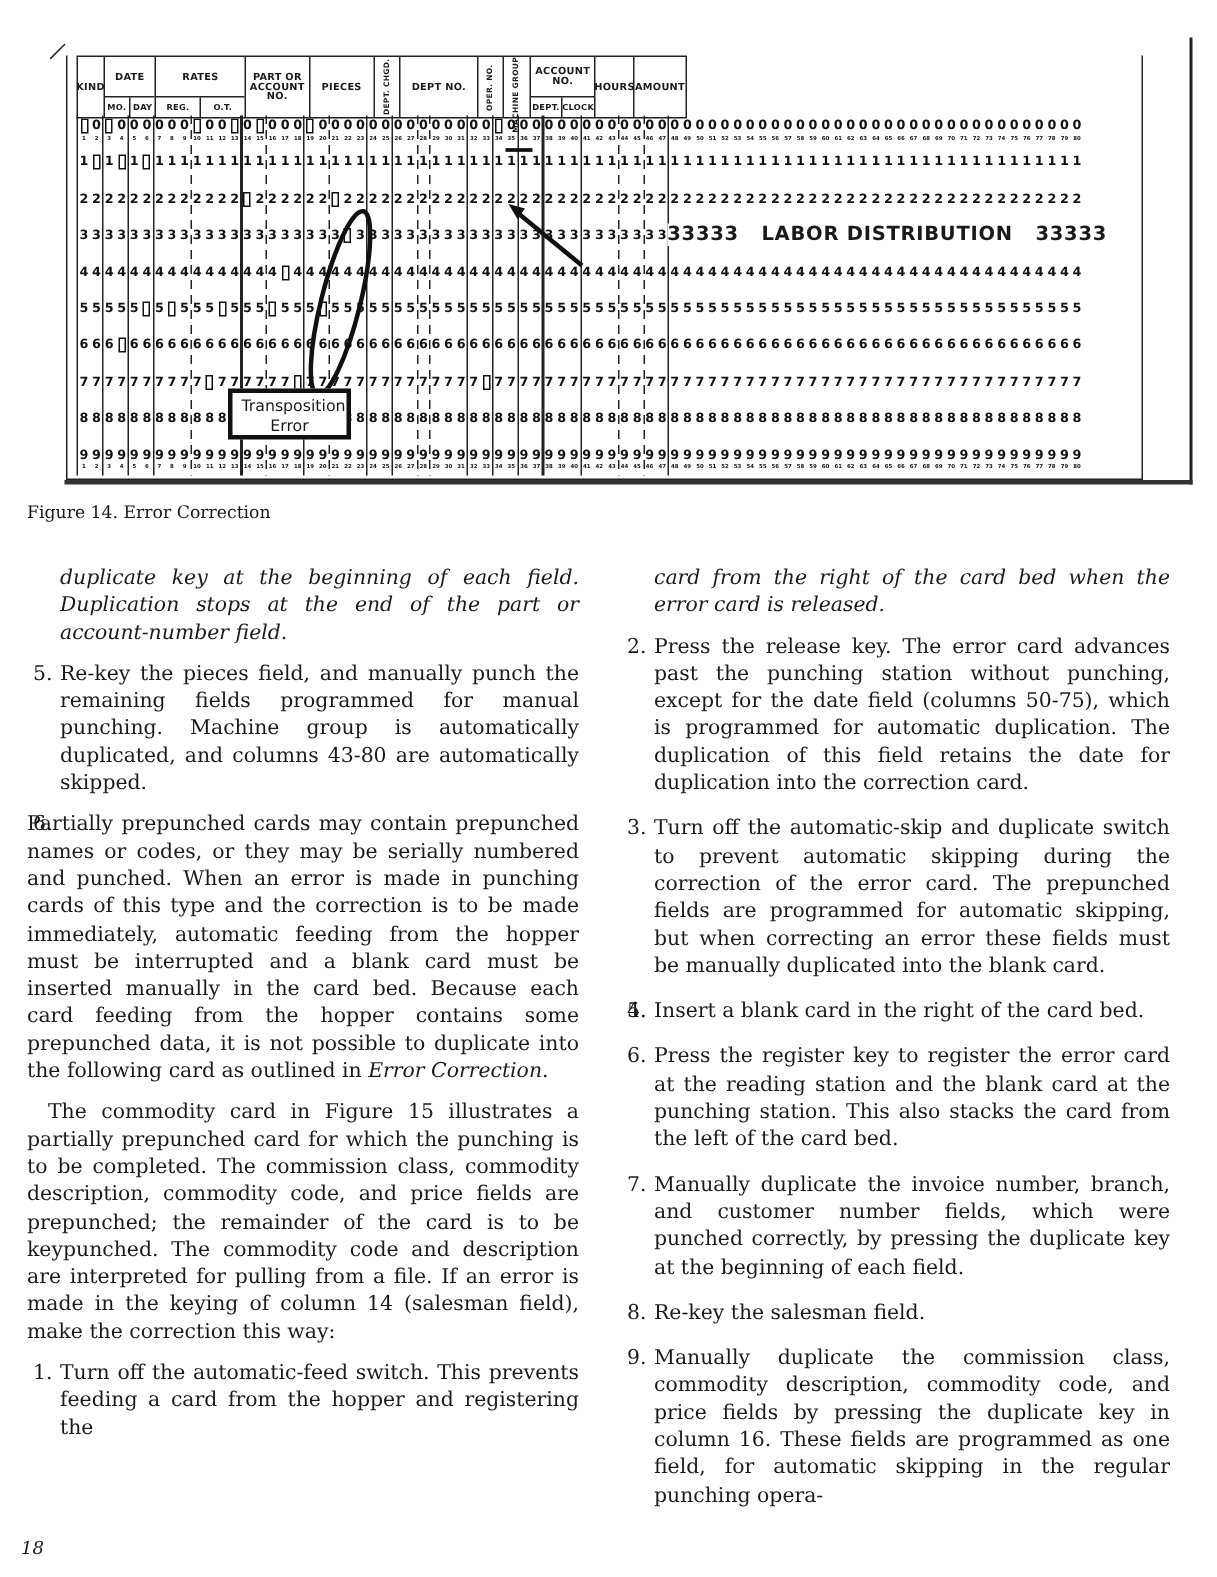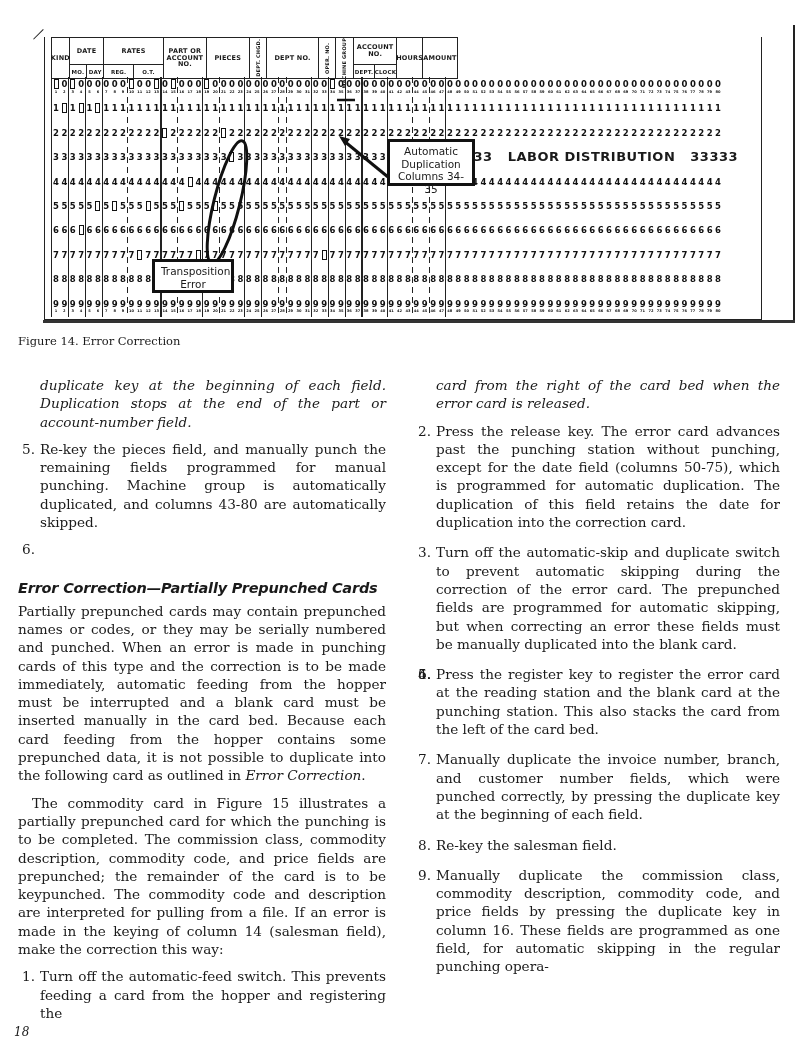--- a/index.html
+++ b/index.html
@@ -1076,58 +1076,52 @@
   </div>
 
   <svg class="overlay" width="716" height="282">
     <ellipse cx="182" cy="165" rx="13" ry="63" transform="rotate(14 182 165)" fill="none" stroke="#111" stroke-width="3"></ellipse>
     <line x1="173" y1="225" x2="173" y2="232" stroke="#111" stroke-width="2.5"></line>
     <line x1="299" y1="104" x2="343" y2="140" stroke="#111" stroke-width="3"></line>
     <polygon points="294,99 305,102 300,109" fill="#111"></polygon>
     <line x1="292" y1="63" x2="310" y2="63" stroke="#111" stroke-width="2.5"></line>
   </svg>
 
-  <div class="callout" style="left:342px; top:102px; width:88px; height:47px;">
-    <div>Automatic</div>
-    <div>Duplication</div>
-    <div>Columns 34-35</div>
-  </div>
 
   <div class="callout" style="left:107px; top:222px; width:82px; height:34px;">
     <div>Transposition</div>
     <div>Error</div>
   </div>
 </div>
 
 <div class="caption">Figure 14.  Error Correction</div>
 
 <div class="col" style="left:18px; top:376px; width:368px;">
   <p class="cont">duplicate key at the beginning of each field. Duplication stops at the end of the part or account-number field.</p>
   <p class="item" style="margin-top:9px;">
     <span class="num">5.</span>
     <span>Re-key the pieces field, and manually punch the remaining fields programmed for manual punching. Machine group is automatically duplicated, and columns 43-80 are automatically skipped.</span>
   </p>
   <p class="item" style="margin-top:9px;">
     <span class="num">6.</span>
   </p>
 
-  <h2 class="section-title" style="margin-top:48px;">Error Correction—Partially Prepunched Cards</h2>
   <p><span>Partially prepunched cards may contain prepunched names or codes, or they may be serially numbered and punched. When an error is made in punching cards of this type and the correction is to be made immediately, automatic feeding from the hopper must be interrupted and a blank card must be inserted manually in the card bed. Because each card feeding from the hopper contains some prepunched data, it is not possible to duplicate into the following card as outlined in </span><i>Error Correction</i><span>.</span></p>
   <p class="indent" style="margin-top:9px;">The commodity card in Figure 15 illustrates a partially prepunched card for which the punching is to be completed. The commission class, commodity description, commodity code, and price fields are prepunched; the remainder of the card is to be keypunched. The commodity code and description are interpreted for pulling from a file. If an error is made in the keying of column 14 (salesman field), make the correction this way:</p>
   <p class="item" style="margin-top:9px;">
     <span class="num">1.</span>
     <span>Turn off the automatic-feed switch. This prevents feeding a card from the hopper and registering the</span>
   </p>
 </div>
 
 <div class="col" style="left:414px; top:376px; width:366px;" id="right-col">
   <p class="cont">card from the right of the card bed when the error card is released.</p>
 <p class="item" style="margin-top: 9px;"><span class="num">2.</span><span>Press the release key. The error card advances past the punching station without punching, except for the date field (columns 50-75), which is programmed for automatic duplication. The duplication of this field retains the date for duplication into the correction card.</span></p>
     <p class="item" style="margin-top: 12px;"><span class="num">3.</span><span>Turn off the automatic-skip and duplicate switch to prevent automatic skipping during the correction of the error card. The prepunched fields are programmed for automatic skipping, but when correcting an error these fields must be manually duplicated into the blank card.</span></p>
     <p class="item" style="margin-top: 12px;"><span class="num">4.</span></p>
-    <p class="item" style="margin-top: 2px;"><span class="num">5.</span></p>
+    <p class="item" style="margin-top: 2px;"><span class="num">5.</span><span>Insert a blank card in the right of the card bed.</span></p>
     <p class="item" style="margin-top: 12px;"><span class="num">6.</span><span>Press the register key to register the error card at the reading station and the blank card at the punching station. This also stacks the card from the left of the card bed.</span></p>
     <p class="item" style="margin-top: 12px;"><span class="num">7.</span><span>Manually duplicate the invoice number, branch, and customer number fields, which were punched correctly, by pressing the duplicate key at the beginning of each field.</span></p>
     <p class="item" style="margin-top: 12px;"><span class="num">8.</span><span>Re-key the salesman field.</span></p>
     <p class="item" style="margin-top: 12px;"><span class="num">9.</span><span>Manually duplicate the commission class, commodity description, commodity code, and price fields by pressing the duplicate key in column 16. These fields are programmed as one field, for automatic skipping in the regular punching opera-</span></p>
   </div>
 
 <div class="pagenum">18</div>
 
 </body></html>

